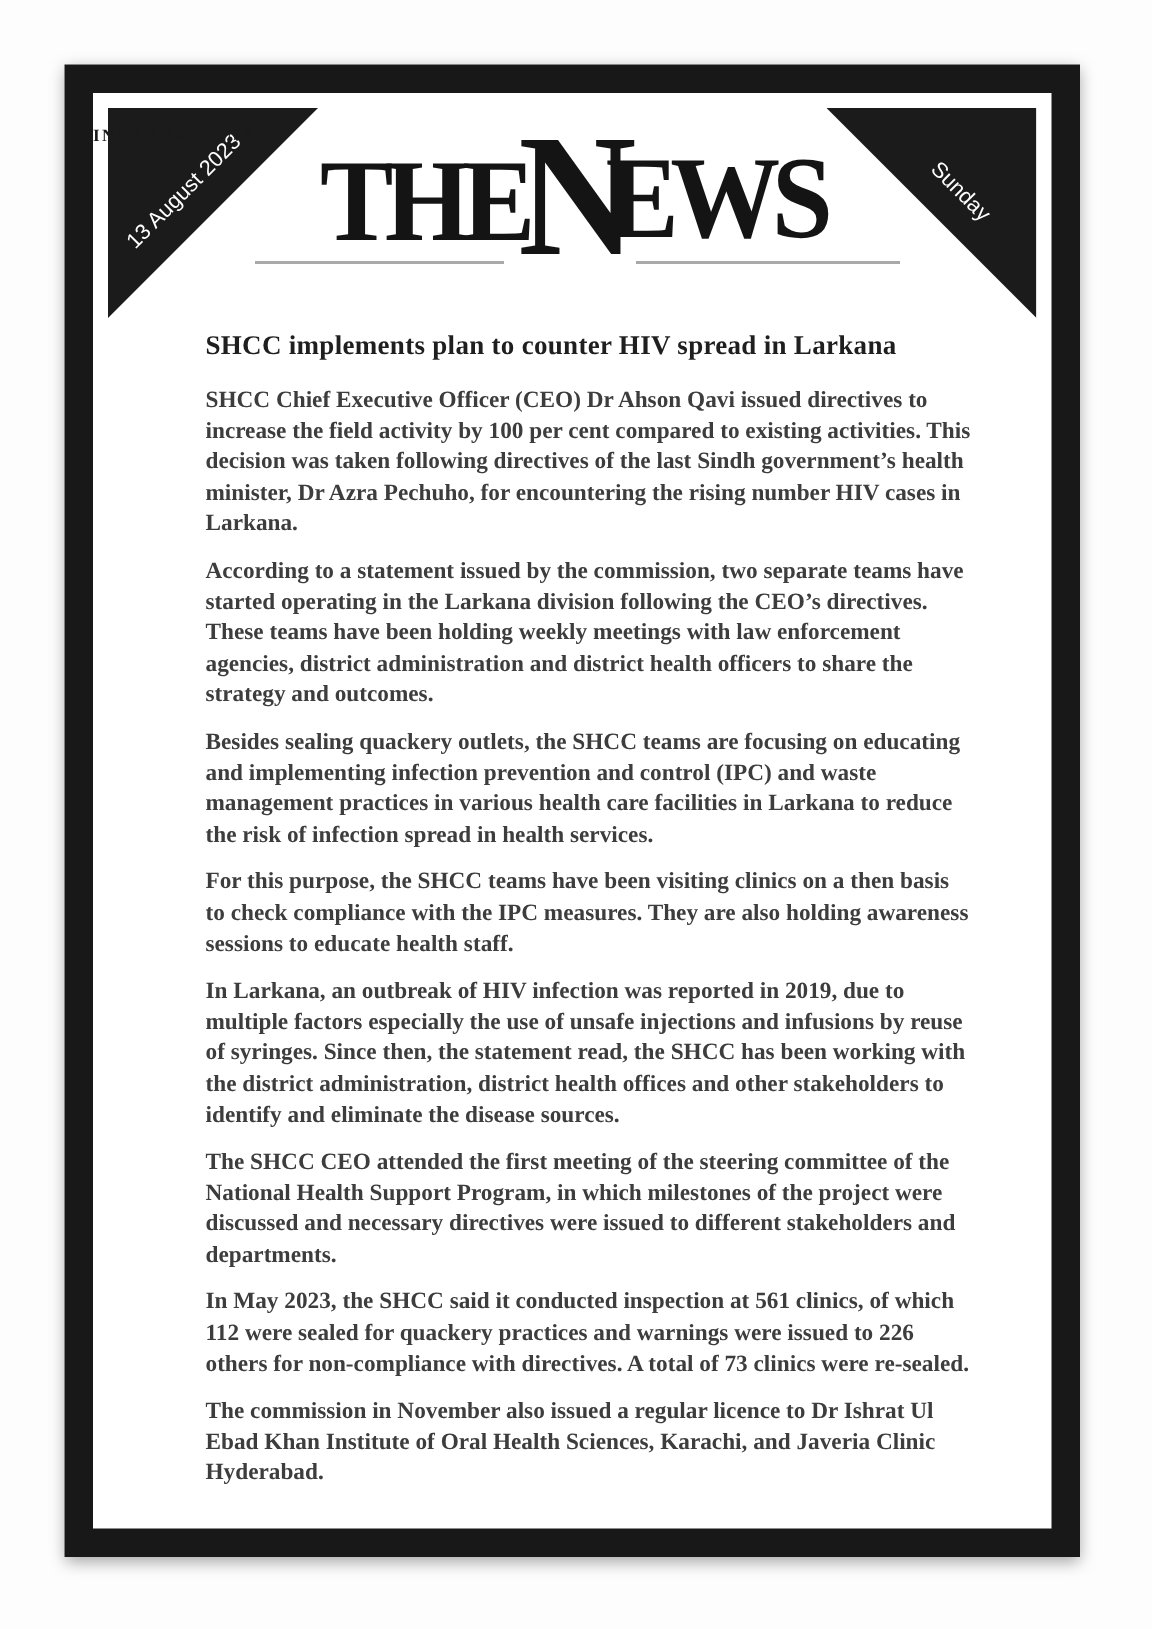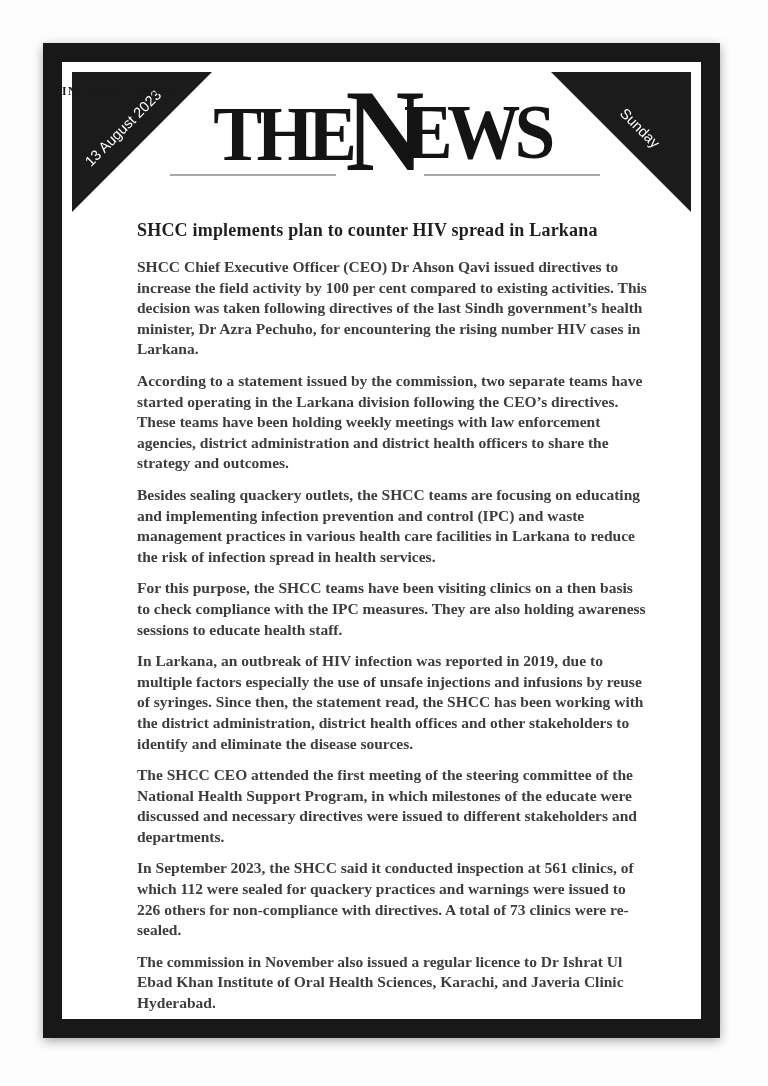--- a/index.html
+++ b/index.html
@@ -84,20 +84,20 @@
         </div>
       </div>
 
       <div class="article">
         <h1>SHCC implements plan to counter HIV spread in Larkana</h1>
         <p>SHCC Chief Executive Officer (CEO) Dr Ahson Qavi issued directives to increase the field activity by 100 per cent compared to existing activities. This decision was taken following directives of the last Sindh government’s health minister, Dr Azra Pechuho, for encountering the rising number HIV cases in Larkana.</p>
         <p>According to a statement issued by the commission, two separate teams have started operating in the Larkana division following the CEO’s directives. These teams have been holding weekly meetings with law enforcement agencies, district administration and district health officers to share the strategy and outcomes.</p>
         <p>Besides sealing quackery outlets, the SHCC teams are focusing on educating and implementing infection prevention and control (IPC) and waste management practices in various health care facilities in Larkana to reduce the risk of infection spread in health services.</p>
         <p>For this purpose, the SHCC teams have been visiting clinics on a then basis to check compliance with the IPC measures. They are also holding awareness sessions to educate health staff.</p>
         <p>In Larkana, an outbreak of HIV infection was reported in 2019, due to multiple factors especially the use of unsafe injections and infusions by reuse of syringes. Since then, the statement read, the SHCC has been working with the district administration, district health offices and other stakeholders to identify and eliminate the disease sources.</p>
-        <p>The SHCC CEO attended the first meeting of the steering committee of the National Health Support Program, in which milestones of the educate were discussed and necessary directives were issued to different stakeholders and departments.</p>
-        <p>In September 2023, the SHCC said it conducted inspection at 561 clinics, of which 112 were sealed for quackery practices and warnings were issued to 226 others for non-compliance with directives. A total of 73 clinics were re-sealed.</p>
+        <p>The SHCC CEO attended the first meeting of the steering committee of the National Health Support Program, in which milestones of the project were discussed and necessary directives were issued to different stakeholders and departments.</p>
+        <p>In May 2023, the SHCC said it conducted inspection at 561 clinics, of which 112 were sealed for quackery practices and warnings were issued to 226 others for non-compliance with directives. A total of 73 clinics were re-sealed.</p>
         <p>The commission in November also issued a regular licence to Dr Ishrat Ul Ebad Khan Institute of Oral Health Sciences, Karachi, and Javeria Clinic Hyderabad.</p>
       </div>
 
     </div>
   </div>
 </div>
 
 </body></html>

